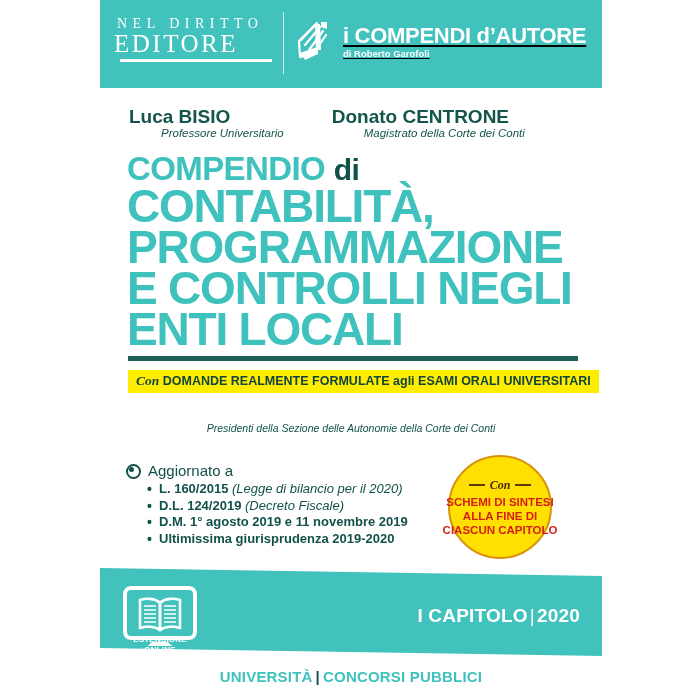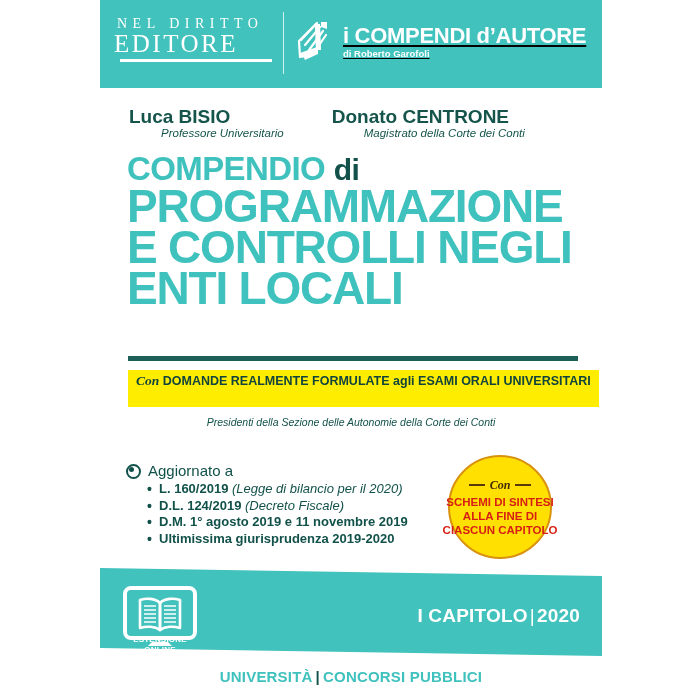--- a/index.html
+++ b/index.html
@@ -135,21 +135,21 @@
     left: 28px; top: 356px;
     width: 450px; height: 5px;
     background: #1d6057;
   }
 
   
   .banner-highlight {
     position: absolute;
     left: 28px; top: 370px;
     background: #ffed00;
-    padding: 3px 8px 18px 8px;
+    padding: 3px 8px 4px 8px;
     color: #11443c;
     font-size: 12.5px;
     font-weight: bold;
     white-space: nowrap;
     line-height: 15px;
   }
   .banner-con {
     font-family: "Liberation Serif", serif;
     font-style: italic;
     font-weight: bold;
@@ -164,21 +164,21 @@
     text-align: center;
     color: #12514a;
   }
   .preface-line { font-size: 19px; line-height: 22px; white-space: nowrap; }
   .preface-pref { font-style: italic; font-weight: normal; font-size: 17px; }
   .preface-strong { font-weight: bold; }
   .preface-sub {
     font-size: 10.5px;
     font-style: italic;
     line-height: 13px;
-    margin-top: 12px;
+    margin-top: 18px;
   }
 
   
   .updates {
     position: absolute;
     left: 26px; top: 462px;
     color: #12514a;
   }
   .updates-head {
     display: flex;
@@ -355,20 +355,21 @@
       <div class="author-name">Donato CENTRONE</div>
       <div class="author-role">Magistrato della Corte dei Conti</div>
     </div>
   </div>
 
   <div class="title-block">
     <div class="title-line first">
       <span>COMPENDIO</span>
       <span class="title-di">di</span>
     </div>
+    <div class="title-line">CONTABILITÀ,</div>
     <div class="title-line">PROGRAMMAZIONE</div>
     <div class="title-line">E CONTROLLI NEGLI</div>
     <div class="title-line">ENTI LOCALI</div>
   </div>
 
   <div class="title-rule"></div>
 
   <div class="banner-highlight">
     <span class="banner-con">Con</span>
     <span>DOMANDE REALMENTE FORMULATE agli ESAMI ORALI UNIVERSITARI</span>
@@ -378,21 +379,21 @@
     <div class="preface-sub">Presidenti della Sezione delle Autonomie della Corte dei Conti</div>
   </div>
 
   <div class="updates">
     <div class="updates-head">
       <span class="radio-dot"></span>
       <span>Aggiornato a</span>
     </div>
     <ul>
       <li>
-        <span>L. 160/2019</span>
+        <span>L. 160/2015</span>
         <em>(Legge di bilancio per il 2020)</em>
       </li>
       <li>
         <span>D.L. 124/2019</span>
         <em>(Decreto Fiscale)</em>
       </li>
       <li>
         <span>D.M. 1° agosto 2019 e 11 novembre 2019</span>
         <em></em>
       </li>

